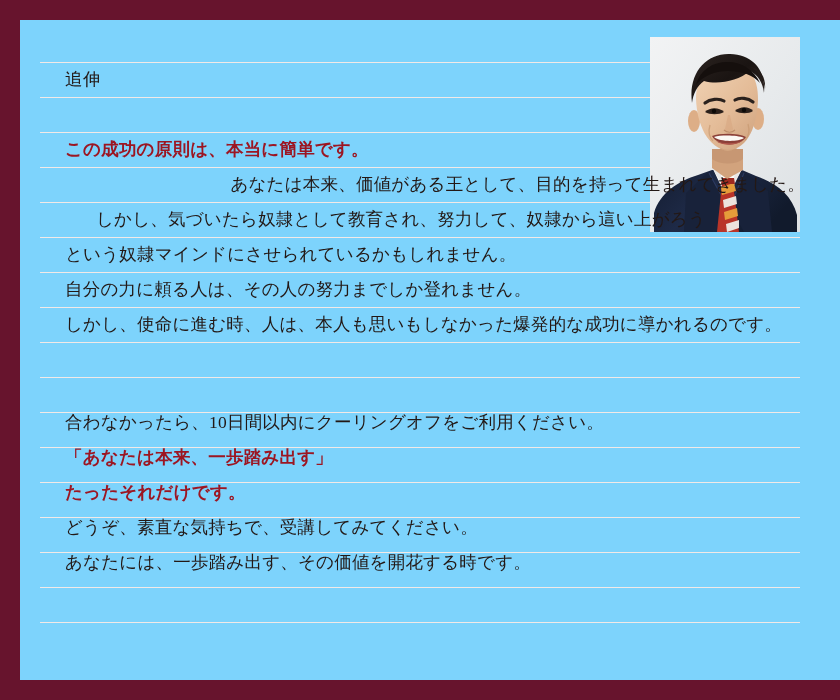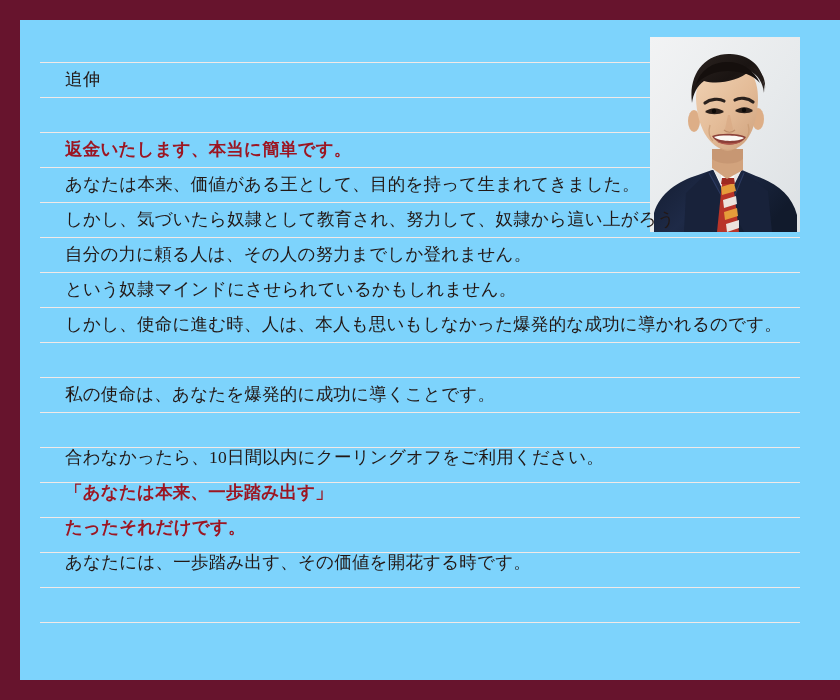--- a/index.html
+++ b/index.html
@@ -201,29 +201,29 @@
           <path d="M60 88 C58 95 60 101 63 104" stroke="#C79870" stroke-width="1.3" fill="none" opacity="0.7"></path>
           <path d="M98 87 C100 94 98 100 95 103" stroke="#C79870" stroke-width="1.3" fill="none" opacity="0.7"></path>
           <path d="M70 111 C75 114 82 114 87 111" stroke="#C79870" stroke-width="1" fill="none" opacity="0.5"></path>
         </g>
       </svg>
     </div>
 
     <div id="letter-body">
         <div class="letter-line heading" style="color: rgb(35, 24, 21);">追伸</div>
         <div class="letter-line blank">&nbsp;</div>
-        <div class="letter-line accent" style="color: rgb(156, 22, 34);">返金いたします、本当に簡単です。</div>
-        <div class="letter-line" style="color: rgb(35, 24, 21);">あなたは本来、価値がある王として、目的を持って生まれてきました。</div>
-        <div class="letter-line" style="color: rgb(35, 24, 21);">しかし、気づいたら奴隷として教育され、努力して、奴隷から這い上がろう</div>
+        <div class="letter-line accent" style="color: rgb(156, 22, 34);">この成功の原則は、本当に簡単です。</div>
+        <div class="letter-line" style="color: rgb(35, 24, 21); text-align: right;">あなたは本来、価値がある王として、目的を持って生まれてきました。</div>
+        <div class="letter-line" style="color: rgb(35, 24, 21); margin-left: 31px;">しかし、気づいたら奴隷として教育され、努力して、奴隷から這い上がろう</div>
+        <div class="letter-line" style="color: rgb(35, 24, 21);">という奴隷マインドにさせられているかもしれません。</div>
         <div class="letter-line" style="color: rgb(35, 24, 21);">自分の力に頼る人は、その人の努力までしか登れません。</div>
-        <div class="letter-line" style="color: rgb(35, 24, 21);">という奴隷マインドにさせられているかもしれません。</div>
         <div class="letter-line" style="color: rgb(35, 24, 21);">しかし、使命に進む時、人は、本人も思いもしなかった爆発的な成功に導かれるのです。</div>
         <div class="letter-line blank">&nbsp;</div>
-        <div class="letter-line" style="color: rgb(35, 24, 21);">私の使命は、あなたを爆発的に成功に導くことです。</div>
         <div class="letter-line" style="color: rgb(35, 24, 21); margin-top: 28px;">合わなかったら、10日間以内にクーリングオフをご利用ください。</div>
         <div class="letter-line accent" style="color: rgb(156, 22, 34);">「あなたは本来、一歩踏み出す」</div>
         <div class="letter-line accent" style="color: rgb(156, 22, 34);">たったそれだけです。</div>
+        <div class="letter-line" style="color: rgb(35, 24, 21);">どうぞ、素直な気持ちで、受講してみてください。</div>
         <div class="letter-line" style="color: rgb(35, 24, 21);">あなたには、一歩踏み出す、その価値を開花する時です。</div>
         <div class="letter-line blank">&nbsp;</div>
       </div>
 
   </div>
 </div>
 
 </body></html>

